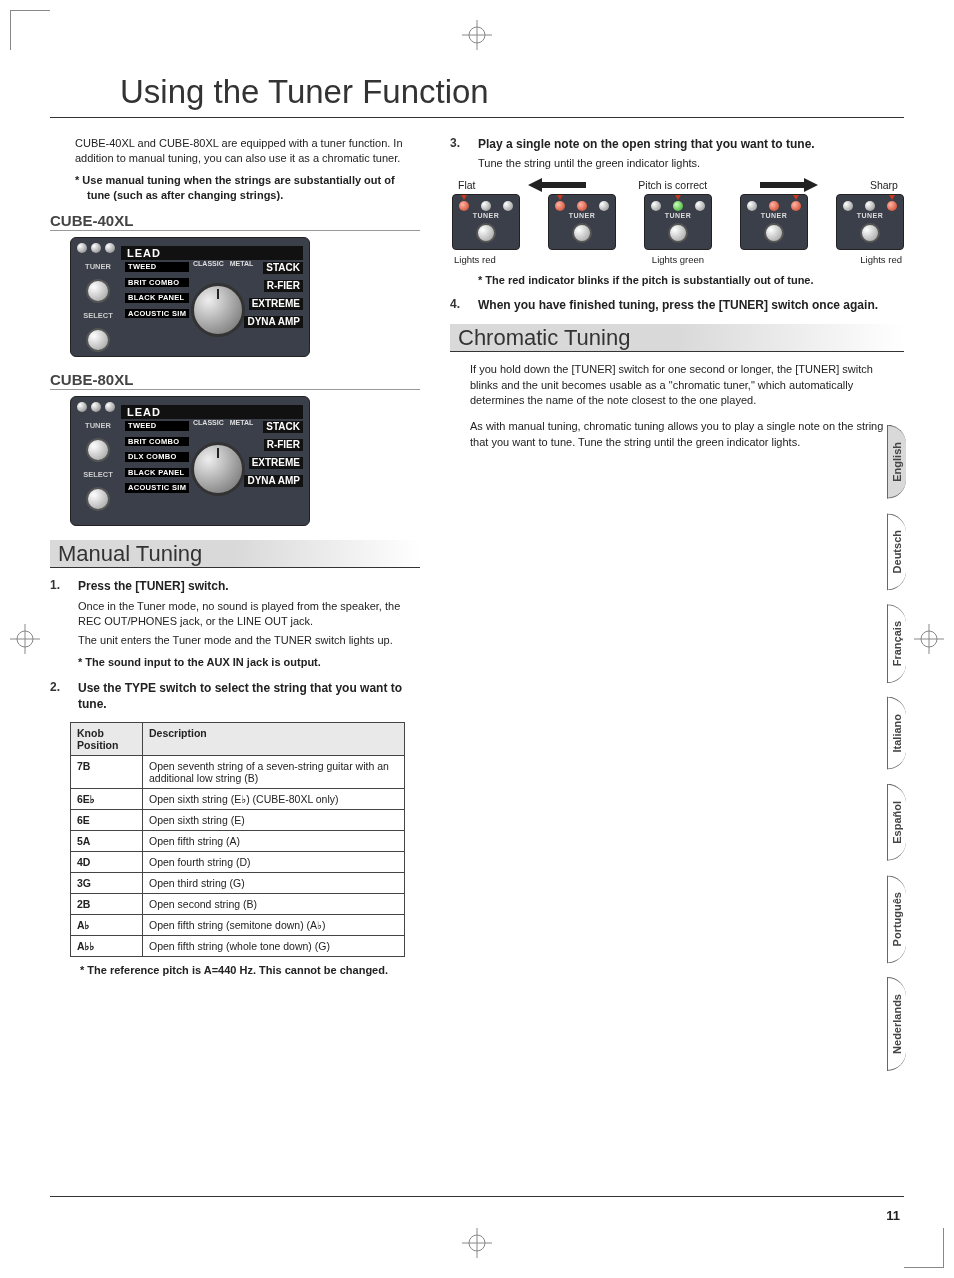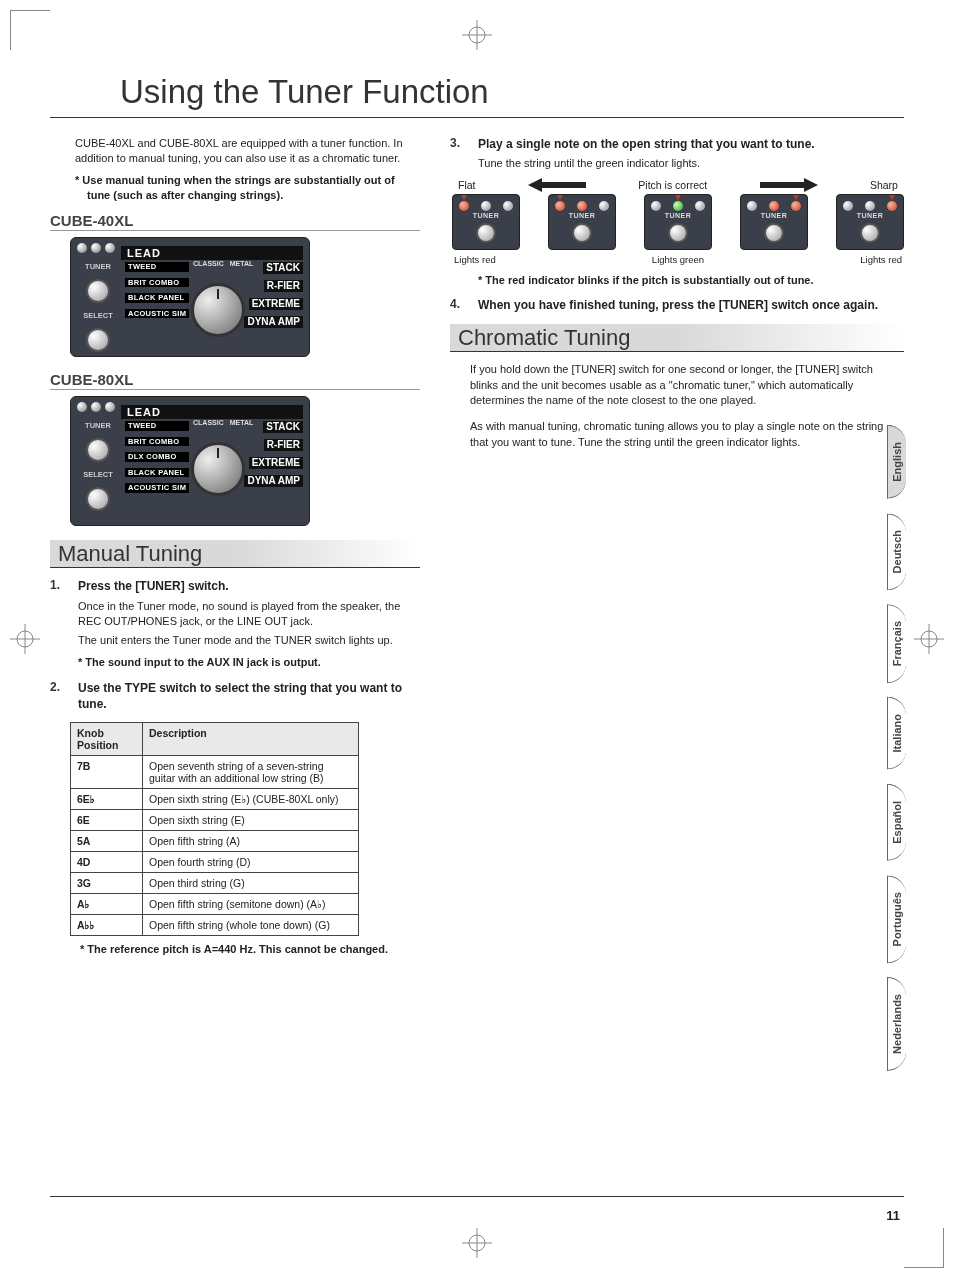--- a/index.html
+++ b/index.html
@@ -101,21 +101,21 @@
   ol.steps > li { counter-increment: step; margin-bottom: 10px; padding-left: 28px; position:relative; }
   ol.steps > li::before {
     content: counter(step) ".";
     position:absolute; left:0; top:0;
     font-weight:700; font-size:12px; color:#333;
   }
   .step-head { font-size:12px; font-weight:700; line-height:1.35; }
   .step-body { font-size:11px; line-height:1.4; margin-top:4px; }
 
   table.knob-table {
-    border-collapse: collapse; width: 289px; margin: 6px 0 6px 20px;
+    border-collapse: collapse; width: 335px; margin: 6px 0 6px 20px;
     font-size: 10.5px;
   }
   table.knob-table th, table.knob-table td {
     border:1px solid #444; padding:4px 6px; text-align:left; vertical-align:top;
   }
   table.knob-table th { background:#e9e9e9; font-weight:700; }
   table.knob-table td:first-child { font-weight:700; width:72px;}
 
   .chroma-p { font-size:11px; line-height:1.45; margin: 0 0 10px 20px; }
 
@@ -318,20 +318,24 @@
             </tr>
             <tr>
               <td>4D</td>
               <td>Open fourth string (D)</td>
             </tr>
             <tr>
               <td>3G</td>
               <td>Open third string (G)</td>
             </tr>
             <tr>
+              <td>2B</td>
+              <td>Open second string (B)</td>
+            </tr>
+            <tr>
               <td>A♭</td>
               <td>Open fifth string (semitone down) (A♭)</td>
             </tr>
             <tr>
               <td>A♭♭</td>
               <td>Open fifth string (whole tone down) (G)</td>
             </tr>
           </tbody>
       </table>
       <p class="note2" style="margin-left:30px;">The reference pitch is A=440 Hz. This cannot be changed.</p>

